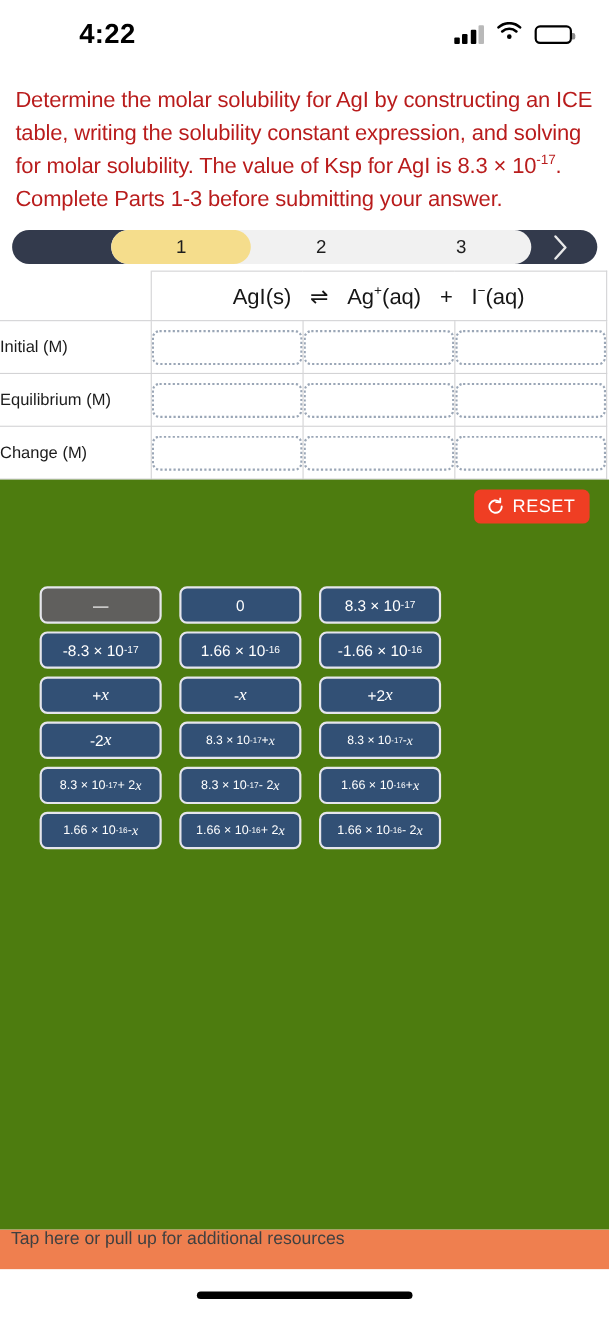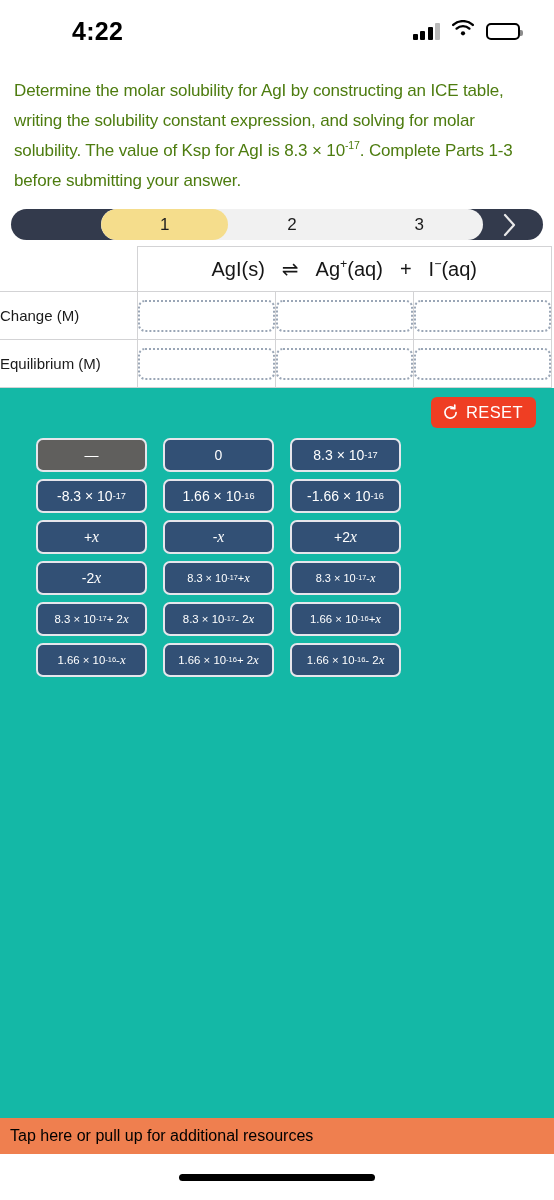--- a/index.html
+++ b/index.html
@@ -111,23 +111,23 @@
   
   .content {
     flex: 1 1 auto;
     background: #fff;
     display: flex;
     flex-direction: column;
     overflow: hidden;
   }
 
   .question-text {
-    font-size: 17px;
+    font-size: 20px;
     line-height: 30px;
-    color: #4d7c0f;
+    color: #b91c1c;
     padding: 14px 14px 6px 14px;
     letter-spacing: -0.15px;
   }
   .question-text sup { font-size: 0.62em; vertical-align: super; line-height: 0; }
 
   
   .stepper-wrap { padding: 7px 11px 4px 11px; }
   .stepper {
     background: #333a4c;
     border-radius: 17px;
@@ -210,25 +210,26 @@
   .dropzone {
     height: 32px;
     border: 2px dotted #9aa6b6;
     border-radius: 7px;
     background: #fff;
     cursor: pointer;
   }
 
   
   .tray {
-    background: #14b8a6;
+    background: #4d7c0f;
     flex: 1 1 auto;
     padding: 9px 0 0 0;
     display: flex;
     flex-direction: column;
+    gap: 47px;
   }
   .reset-row {
     display: flex;
     justify-content: flex-end;
     padding: 0 18px 10px 0;
   }
   .reset-btn {
     background: #ef3e23;
     color: #fff;
     border: none;
@@ -269,23 +270,22 @@
   .tile.placeholder { background: #605f5d; }
   .tile sup { font-size: 0.66em; vertical-align: super; line-height: 0; }
   .tile .it { font-style: italic; font-family: "Liberation Serif", serif; font-size: 1.12em; }
   .tile.sm { font-size: 11px; }
   .tile.xs { font-size: 11.4px; }
 
   
   .resources {
     flex: 0 0 36px;
     background: #ef7f4f;
-    color: #000000;
-    display: flex;
-    align-items: center;
+    color: #404040;
+    display: flex;
     padding-left: 10px;
     font-size: 16px;
     cursor: pointer;
   }
   .home-area {
     flex: 0 0 46px;
     background: #fff;
     display: flex;
     align-items: center;
     justify-content: center;
@@ -354,33 +354,45 @@
             <col>
         </colgroup>
         <tbody>
             <tr>
           <td class="corner-cell"></td>
           <th class="eqn-head" colspan="3">
             <span>AgI(s)</span><span class="sp"></span><span>⇌</span><span class="sp"></span><span>Ag</span><sup>+</sup><span>(aq)</span><span class="sp"></span><span>+</span><span class="sp"></span><span>I</span><sup>−</sup><span>(aq)</span>
           </th>
         </tr>
         <tr>
-          <td class="row-label">Change (M)</td>
+          <td class="row-label">Initial (M)</td>
           <td class="drop-cell">
                 <div class="dropzone"></div>
               </td>
           <td class="drop-cell">
                 <div class="dropzone"></div>
               </td>
           <td class="drop-cell">
                 <div class="dropzone"></div>
               </td>
         </tr>
         <tr>
           <td class="row-label">Equilibrium (M)</td>
+          <td class="drop-cell">
+                <div class="dropzone"></div>
+              </td>
+          <td class="drop-cell">
+                <div class="dropzone"></div>
+              </td>
+          <td class="drop-cell">
+                <div class="dropzone"></div>
+              </td>
+        </tr>
+        <tr>
+          <td class="row-label">Change (M)</td>
           <td class="drop-cell">
                 <div class="dropzone"></div>
               </td>
           <td class="drop-cell">
                 <div class="dropzone"></div>
               </td>
           <td class="drop-cell">
                 <div class="dropzone"></div>
               </td>
         </tr>

